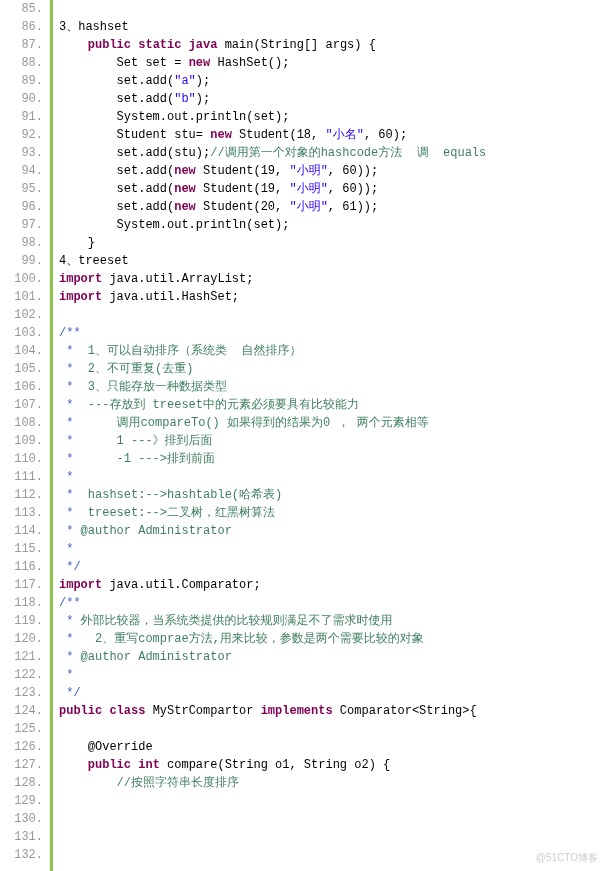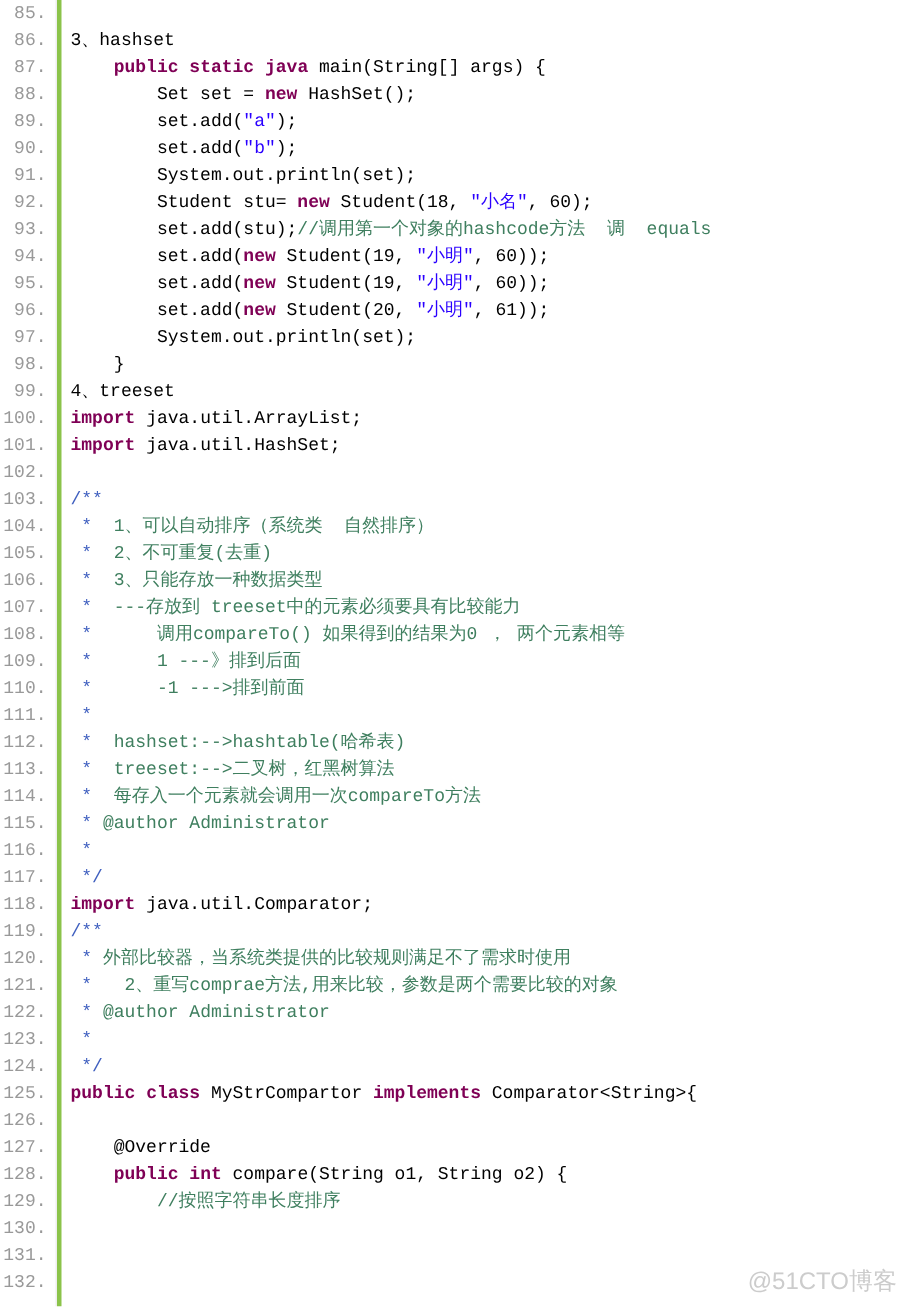--- a/index.html
+++ b/index.html
@@ -8,20 +8,21 @@
   font-size: 12px;
   background: #fff;
   width: 608px;
   height: 871px;
   overflow: hidden;
   position: relative;
 }
 .editor {
   display: flex;
   height: 100%;
+  margin-left: 12px;
 }
 .gutter {
   background: #fff;
   color: #999;
   text-align: right;
   padding-right: 6px;
   user-select: none;
   border-right: 1px solid #eee;
   width: 38px;
   flex-shrink: 0;
@@ -44,21 +45,21 @@
 .str { color: #2a00ff; }
 .com { color: #3f7f5f; }
 .doc { color: #3f5fbf; }
 .chcom { color: #3f7f5f; }
 .plain { color: #000; }
 .watermark {
   position: absolute;
   bottom: 6px;
   right: 10px;
   color: #ccc;
-  font-size: 16px;
+  font-size: 10px;
   font-family: Arial, sans-serif;
 }
 </style>
 </head>
 <body>
 
 <div class="editor">
   <div class="gutter" id="gutter">
       <div>85.</div>
       <div>86.</div>
@@ -132,21 +133,20 @@
       <div class="line"><span class="doc"> *  </span><span class="chcom">1、可以自动排序（系统类  自然排序）</span></div>
       <div class="line"><span class="doc"> *  </span><span class="chcom">2、不可重复(去重)</span></div>
       <div class="line"><span class="doc"> *  </span><span class="chcom">3、只能存放一种数据类型</span></div>
       <div class="line"><span class="doc"> *  </span><span class="chcom">---存放到 treeset中的元素必须要具有比较能力</span></div>
       <div class="line"><span class="doc"> *      </span><span class="chcom">调用compareTo() 如果得到的结果为0 ， 两个元素相等</span></div>
       <div class="line"><span class="doc"> *      </span><span class="chcom">1 ---》排到后面</span></div>
       <div class="line"><span class="doc"> *      </span><span class="chcom">-1 ---&gt;排到前面</span></div>
       <div class="line"><span class="doc"> *</span></div>
       <div class="line"><span class="doc"> *  </span><span class="chcom">hashset:--&gt;hashtable(哈希表)</span></div>
       <div class="line"><span class="doc"> *  </span><span class="chcom">treeset:--&gt;二叉树，红黑树算法</span></div>
-      <div class="line"><span class="doc"> *  </span><span class="chcom">每存入一个元素就会调用一次compareTo方法</span></div>
       <div class="line"><span class="doc"> * </span><span class="chcom">@author Administrator</span></div>
       <div class="line"><span class="doc"> *</span></div>
       <div class="line"><span class="doc"> */</span></div>
       <div class="line"><span class="kw">import</span><span class="plain"> java.util.Comparator;</span></div>
       <div class="line"><span class="doc">/**</span></div>
       <div class="line"><span class="doc"> * </span><span class="chcom">外部比较器，当系统类提供的比较规则满足不了需求时使用</span></div>
       <div class="line"><span class="doc"> *   </span><span class="chcom">2、重写comprae方法,用来比较，参数是两个需要比较的对象</span></div>
       <div class="line"><span class="doc"> * </span><span class="chcom">@author Administrator</span></div>
       <div class="line"><span class="doc"> *</span></div>
       <div class="line"><span class="doc"> */</span></div>

